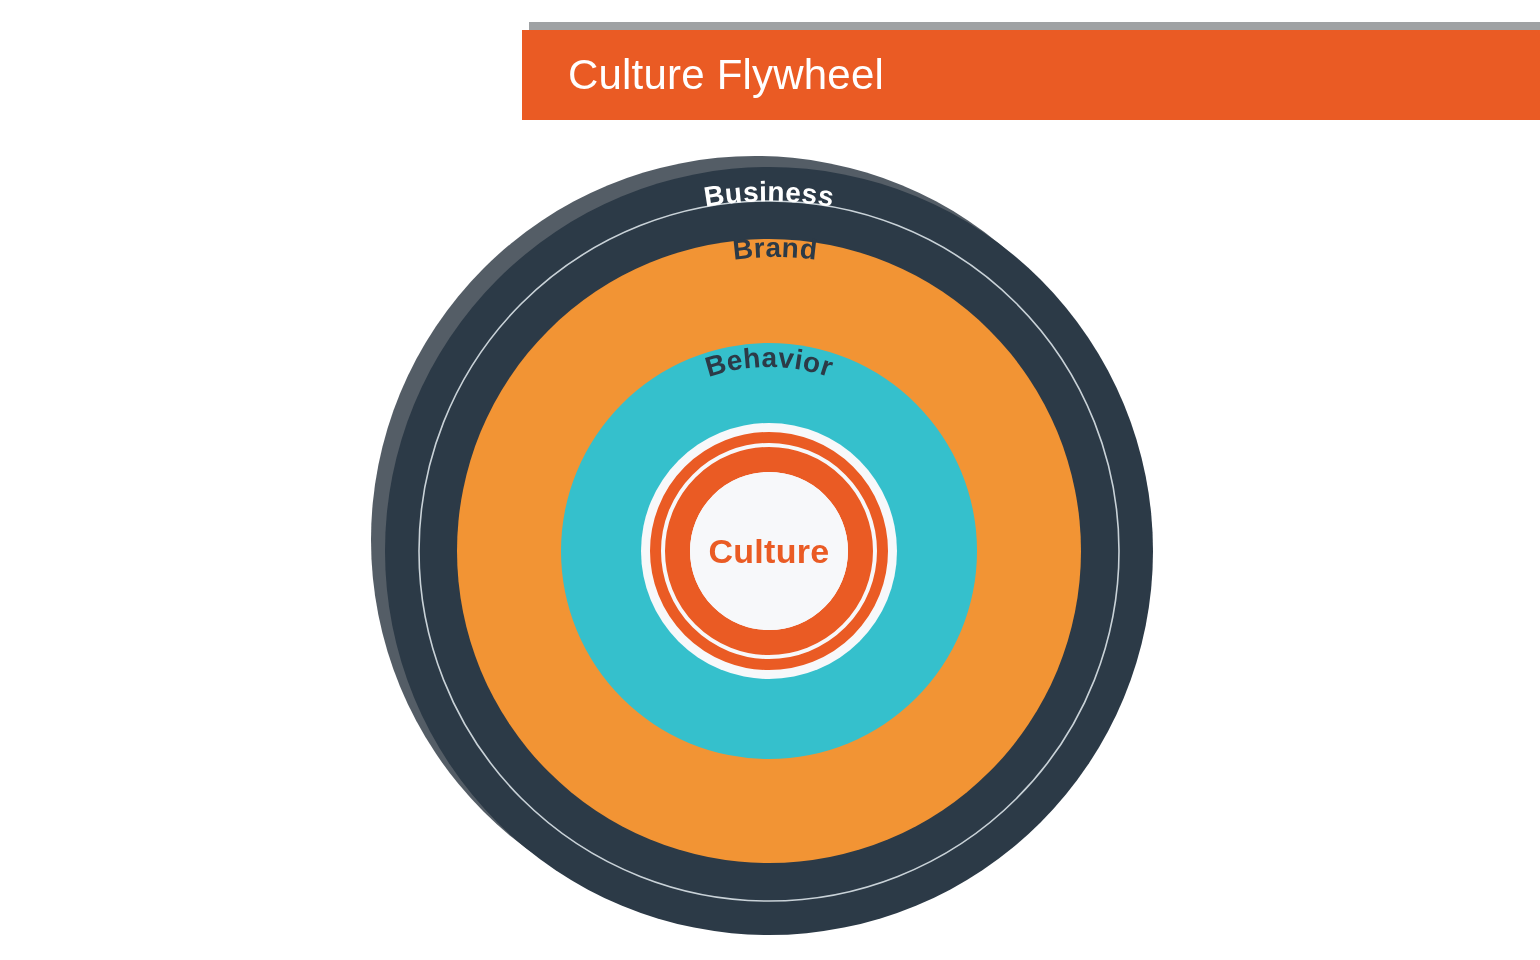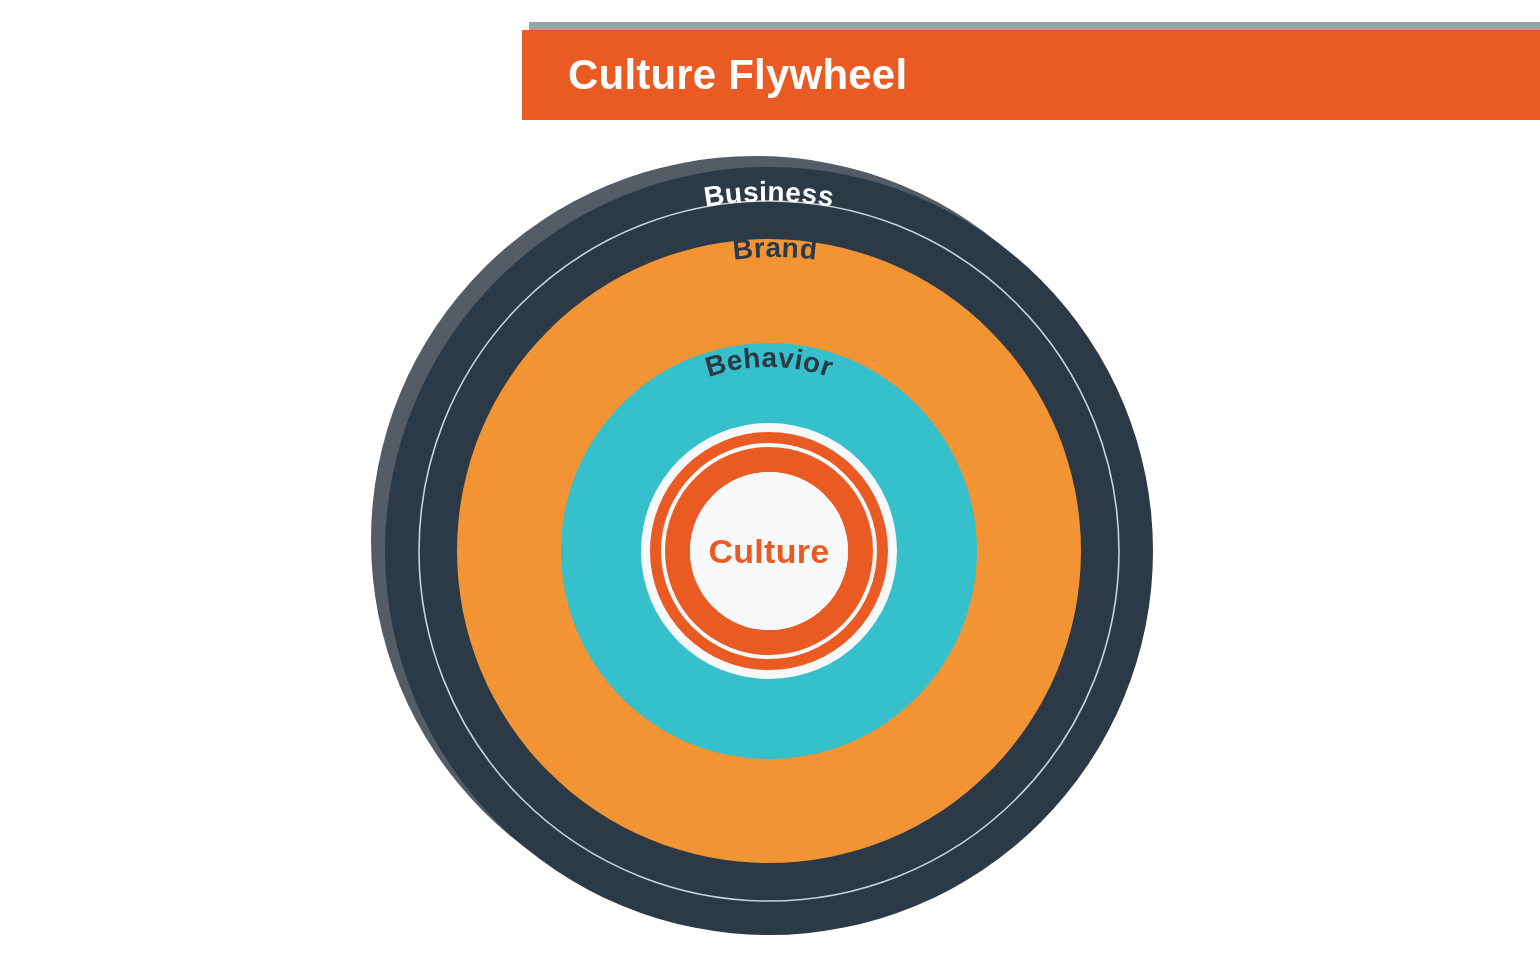--- a/index.html
+++ b/index.html
@@ -40,21 +40,21 @@
     height: 90px;
     background: #EA5B24;
     display: flex;
     align-items: center;
   }
   .banner-title {
     margin-left: 46px;
     color: #ffffff;
     font-family: "Liberation Sans", sans-serif;
     font-size: 42px;
-    font-weight: bold;
+    font-weight: normal;
     letter-spacing: 0.2px;
     line-height: 1;
     white-space: nowrap;
   }
 
   
   .wheel-wrap {
     position: absolute;
     left: 355px;
     top: 140px;

